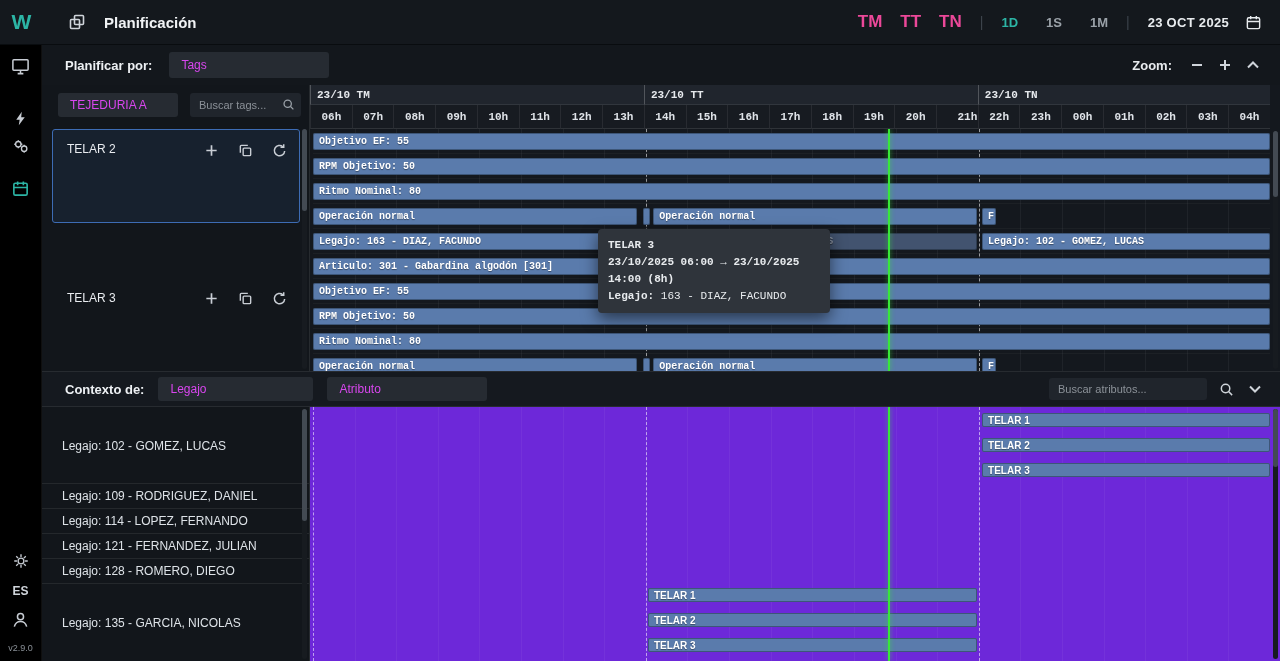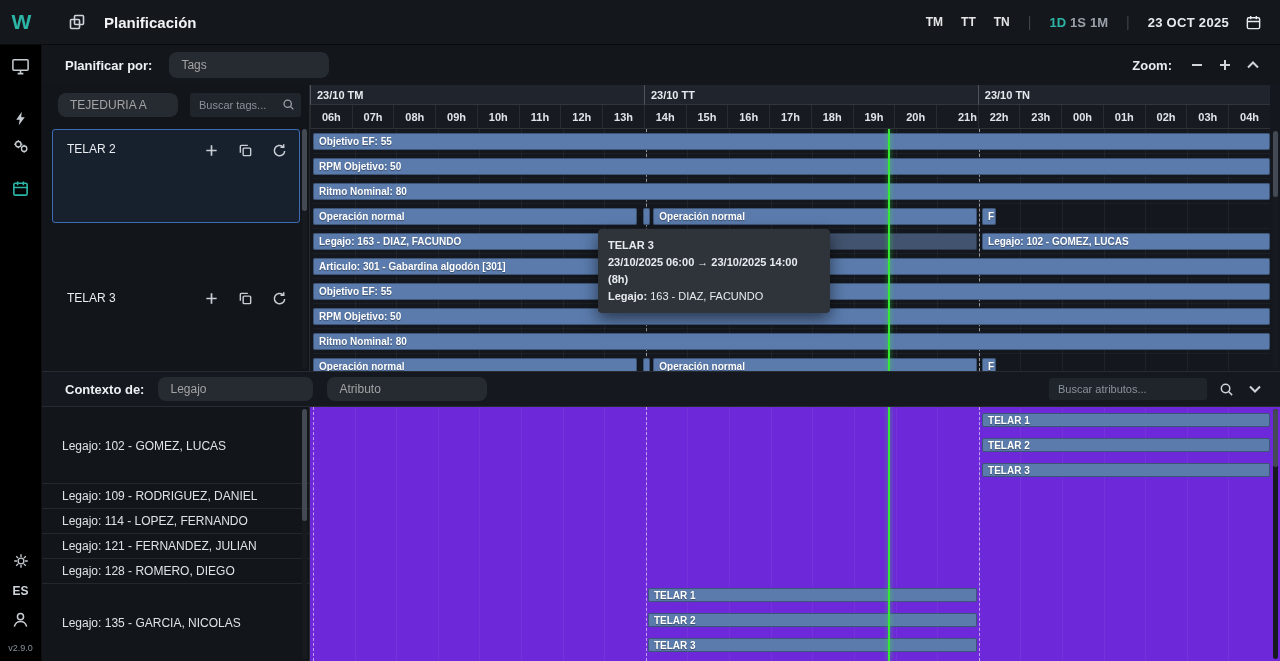--- a/index.html
+++ b/index.html
@@ -15,25 +15,25 @@
   
   .topbar {
     position:absolute; left:0; top:0; width:1280px; height:45px;
     background:#14181d; border-bottom:1px solid #090c0f;
     display:flex; align-items:center; z-index:20;
   }
   .logo { width:42px; display:flex; justify-content:center; font-size:21px; font-weight:800; color:#2cb5a5; letter-spacing:-1px; }
   .apps-btn { background:none; border:none; color:#cfd4da; margin-left:26px; cursor:pointer; }
   .app-title { margin-left:18px; font-size:15px; font-weight:700; color:#f1f3f5; }
   .topbar-right { margin-left:auto; display:flex; align-items:center; gap:18px; margin-right:18px; }
-  .shift-btn { background:none; border:none; color:#e5e5e5; font-size:12px; font-weight:700; cursor:pointer; }
+  .shift-btn { background:none; border:none; color:#ec4899; font-size:17px; font-weight:700; cursor:pointer; }
   .range-btn { background:none; border:none; color:#9aa1a8; font-size:13px; font-weight:700; cursor:pointer; }
   .range-btn.active { color:#2cb5a5; }
   .tb-sep { color:#3c434b; font-size:14px; }
-  .range-group { display:flex; gap:4px; }
+  .range-group { display:flex; gap:28px; }
   .date-btn { display:flex; align-items:center; gap:16px; background:none; border:none; color:#e8ebee; cursor:pointer; }
   .date-text { font-size:13px; font-weight:700; letter-spacing:.3px; }
   .icon { color:inherit; }
 
   
   .sidebar {
     position:absolute; left:0; top:45px; width:42px; height:616px;
     background:#000000; border-right:1px solid rgba(255,255,255,.06);
     display:flex; flex-direction:column; align-items:center; padding:12px 0 8px 0; z-index:15;
   }
@@ -44,22 +44,22 @@
   .lang { font-size:12px; font-weight:700; color:#cfd4da; margin-top:14px; }
   .user-btn { margin-top:12px; }
   .version { font-size:9px; color:#8a9097; margin-top:14px; }
 
   
   .main { position:absolute; left:42px; top:45px; width:1238px; height:616px; display:flex; flex-direction:column; }
 
   .toolbar1 { height:40px; display:flex; align-items:center; background:#13171c; }
   .tb-label { font-size:13px; font-weight:700; margin-left:23px; color:#eef1f4; }
   .chip {
-    height:26px; background:#262b32; border:none; border-radius:8px;
-    color:#a3a3a3; font-size:12px; text-align:left; padding:0 12px; cursor:pointer;
+    height:26px; background:#262b32; border:none; border-radius:3px;
+    color:#d946ef; font-size:12px; text-align:left; padding:0 12px; cursor:pointer;
     display:flex; align-items:center;
   }
   .chip-tags { width:160px; margin-left:17px; }
   .toolbar1-right { margin-left:auto; display:flex; align-items:center; gap:10px; margin-right:18px; }
   .zoom-label { font-size:13px; font-weight:700; margin-right:6px; }
   .tool-btn { background:none; border:none; color:#cfd4da; cursor:pointer; padding:2px; }
 
   
   .section-top { height:286px; display:flex; position:relative; }
   .panel-left { width:268px; border-right:1px solid rgba(255,255,255,.09); display:flex; flex-direction:column; background:#12161b; }
@@ -78,21 +78,21 @@
     margin:2px 9px 0 10px; display:flex; padding-left:14px; padding-right:12px;
     border:1px solid transparent; border-radius:3px; cursor:pointer;
   }
   .machine-box.selected { height:94px; align-items:flex-start; padding-top:12px;
     border-color:#3d6cb4; background:rgba(61,108,180,.13); }
   .machine-box.plain { height:146px; align-items:center; }
   .m-name { font-size:12px; color:#e9ecf0; flex:1; }
   .mk-icons { display:flex; gap:19px; }
   .ib { background:none; border:none; color:#c9ced5; cursor:pointer; padding:0; height:16px; }
 
-  .timeline-top { flex:1; display:flex; flex-direction:column; position:relative; background:#14181e; }
+  .timeline-top { flex:1; display:flex; flex-direction:column; position:relative; background:#14181e;font-family:Liberation Mono, monospace; }
   .shift-row { height:20px; display:flex; margin-right:10px; }
   .shift-cell {
     background:#20252d; border-left:1px solid rgba(255,255,255,.22); border-bottom:1px solid rgba(255,255,255,.08);
     font-size:11px; font-weight:700; color:#e6e9ed; padding-left:6px; display:flex; align-items:center; white-space:nowrap; overflow:hidden;
   }
   .hour-row { height:24px; display:flex; margin-right:10px; }
   .hour-cell {
     background:#171b21; border-left:1px solid rgba(255,255,255,.07); border-bottom:1px solid rgba(255,255,255,.1);
     font-size:11px; font-weight:700; color:#dfe3e8; display:flex; align-items:center; justify-content:center; overflow:hidden;
   }

